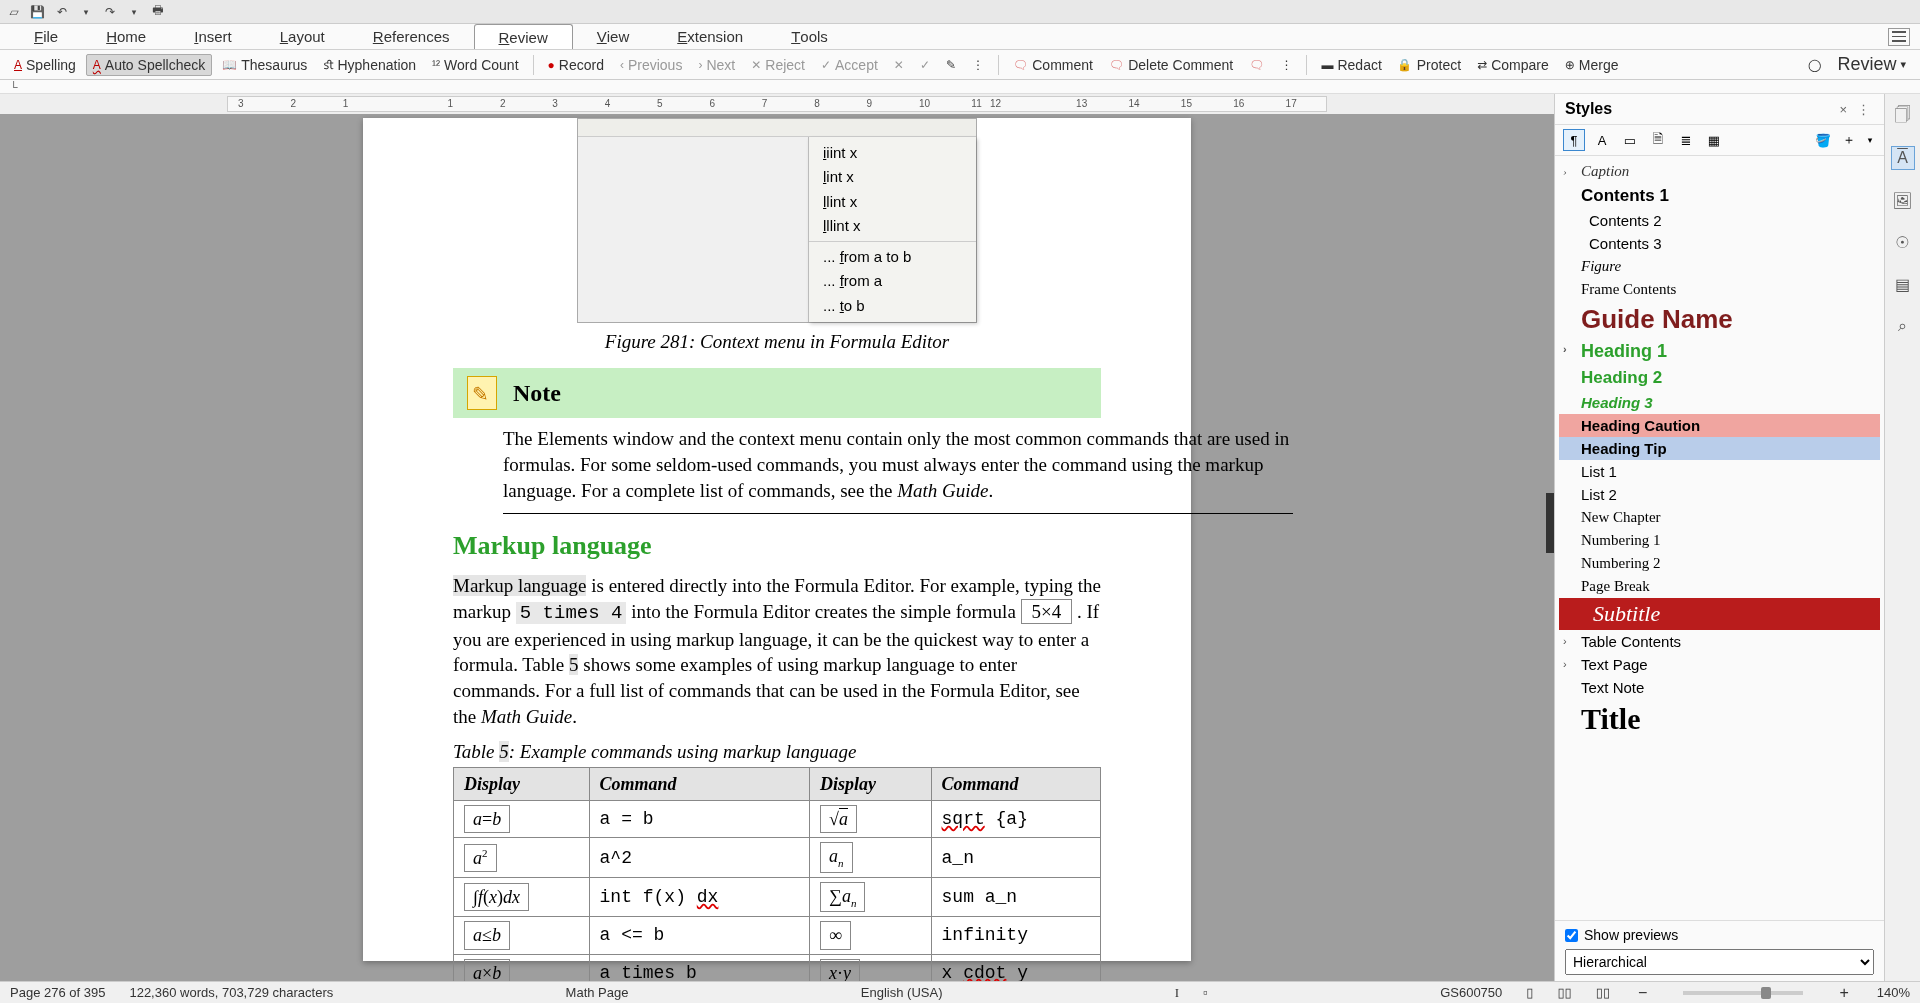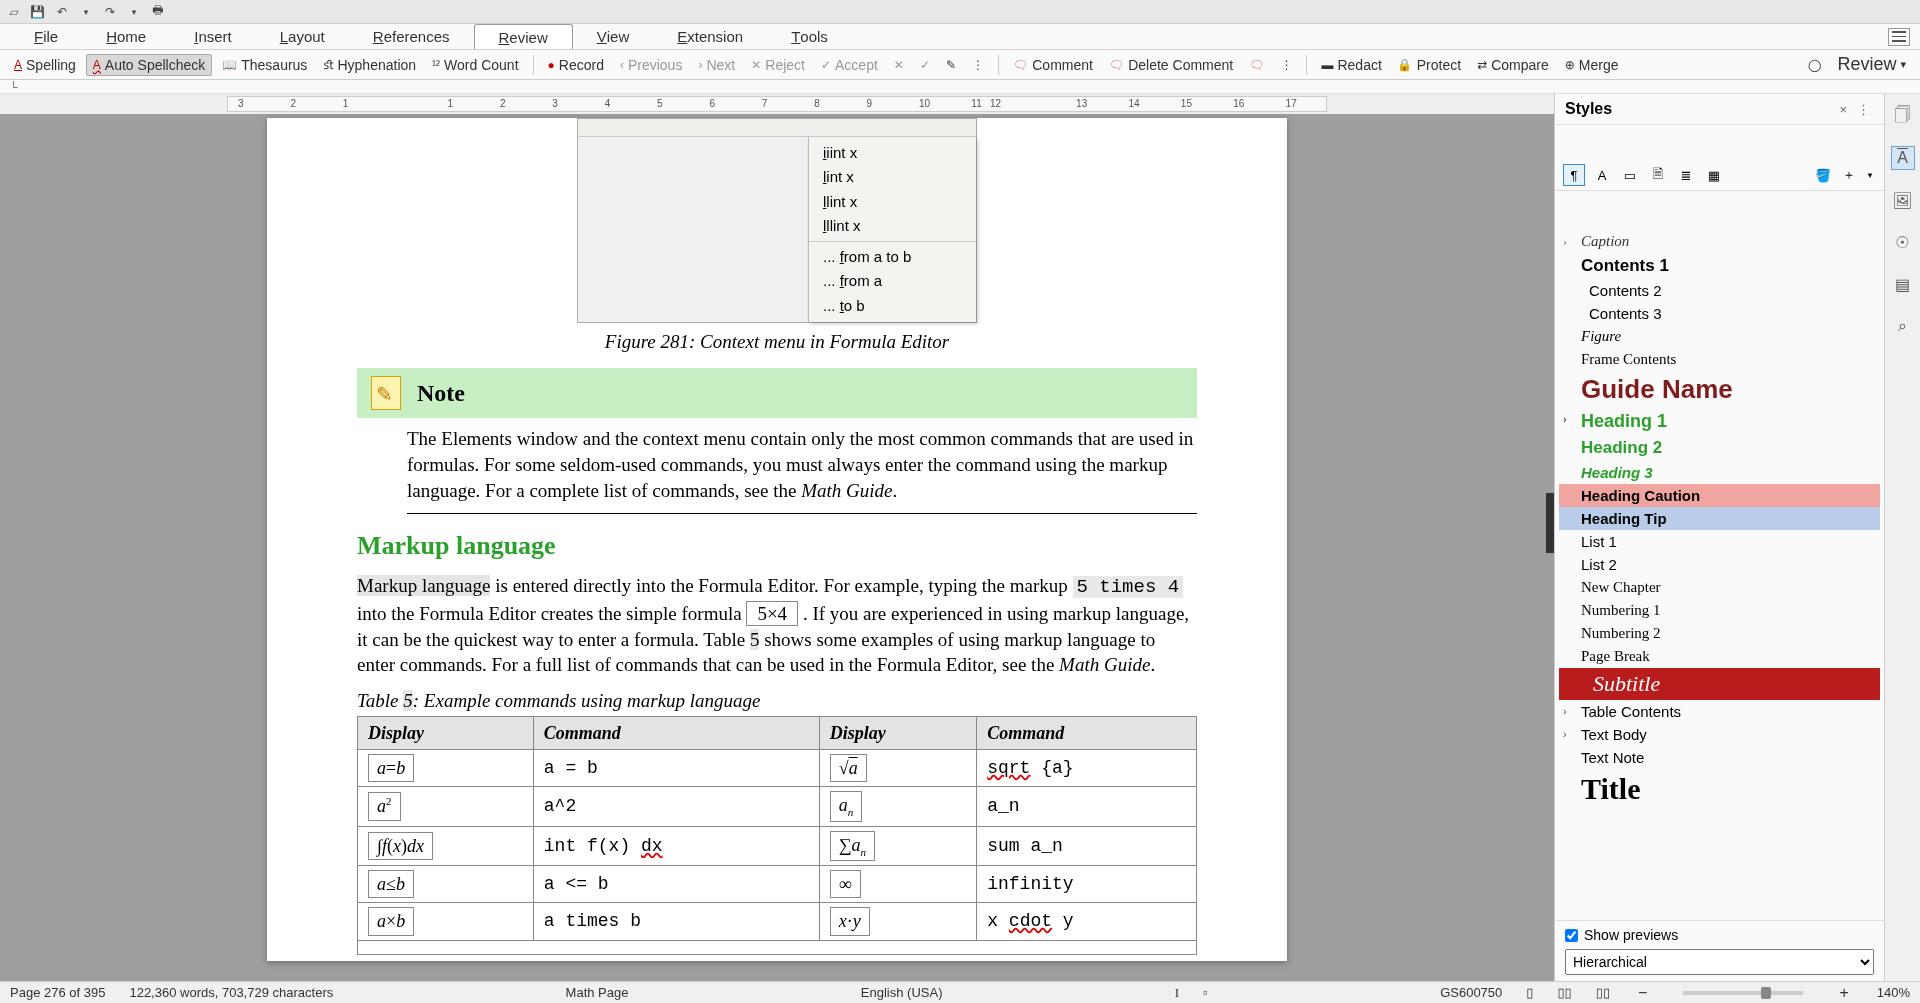--- a/index.html
+++ b/index.html
@@ -33,21 +33,21 @@
 
 .main { display: flex; height: calc(1003px - 24px - 26px - 30px - 14px - 22px); }
 
 
 .docwrap { flex: 1; display: flex; flex-direction: column; background: #9e9e9e; position: relative; }
 .ruler-h { height: 20px; background: #eee; display: flex; align-items: center; justify-content: center; position: relative; }
 .ruler-h .ruler-inner { width: 1100px; height: 16px; background: #f8f8f8; border: 1px solid #ccc; position: relative; font-size: 10px; color: #555; }
 .ruler-tick { position: absolute; top: 1px; font-size: 10px; }
 
 .docscroll { flex: 1; overflow: auto; display: flex; justify-content: center; }
-.page { width: 1020px; background: #fff; margin: 4px 0 20px 0; box-shadow: 0 2px 6px rgba(0,0,0,0.3); padding: 0 90px 40px 90px; position: relative; font-family: "Liberation Serif", Georgia, serif; font-size: 18px; color: #000; line-height: 1.35; }
+.page { width: 828px; background: #fff; margin: 4px 0 20px 0; box-shadow: 0 2px 6px rgba(0,0,0,0.3); padding: 0 90px 40px 90px; position: relative; font-family: "Liberation Serif", Georgia, serif; font-size: 18px; color: #000; line-height: 1.35; }
 
 .context-menu-img { margin: 0 auto; width: 400px; border: 1px solid #aaa; background: #f0f0f0; }
 .context-menu-img .top-blank { height: 18px; background: #eeeeea; border-bottom: 1px solid #ccc; }
 .context-menu-img .items { padding: 4px 0; }
 .context-menu-img .mi { padding: 2px 14px; font-family: sans-serif; font-size: 15px; }
 .context-menu-img .mi .u { text-decoration: underline; }
 
 .caption { text-align: center; font-style: italic; font-size: 19px; margin: 6px 0 14px 0; }
 
 .note-box { background: #c7efc3; display: flex; align-items: center; gap: 16px; padding: 8px 14px; margin-bottom: 8px; }
@@ -70,21 +70,21 @@
 table.markup th { background: #e3e3e3; font-style: italic; text-align: left; padding: 4px 10px; border: 1px solid #888; font-weight: bold; }
 table.markup td { border: 1px solid #888; padding: 4px 10px; vertical-align: middle; height: 34px; }
 table.markup td .disp { border: 1px solid #888; padding: 1px 8px; font-family: serif; display: inline-block; }
 table.markup td.cmd { font-family: "Liberation Mono", monospace; font-size: 18px; }
 .redsquiggle { text-decoration: underline wavy #d00; }
 
 .page-footer { margin-top: 24px; font-style: italic; font-size: 18px; }
 .page-footer .gray { background: #e5e5e5; }
 
 
-.styles-panel { width: 330px; background: #fafafa; border-left: 1px solid #ccc; display: flex; flex-direction: column; gap: 35px; }
+.styles-panel { width: 330px; background: #fafafa; border-left: 1px solid #ccc; display: flex; flex-direction: column; }
 .styles-panel .sp-header { display: flex; align-items: center; padding: 6px 10px; border-bottom: 1px solid #ddd; }
 .styles-panel .sp-title { font-weight: bold; font-size: 16px; }
 .styles-panel .sp-close { margin-left: auto; cursor: pointer; color: #666; padding: 0 6px; }
 .styles-panel .sp-menu { cursor: pointer; color: #666; padding: 0 4px; }
 
 .sp-tabs { display: flex; align-items: center; padding: 4px 8px; border-bottom: 1px solid #ddd; gap: 6px; }
 .sp-tabs .tab { width: 22px; height: 22px; display: flex; align-items: center; justify-content: center; border: 1px solid transparent; cursor: pointer; font-size: 13px; }
 .sp-tabs .tab.active { border: 1px solid #3a87cf; background: #e5f1fb; }
 .sp-tabs .right { margin-left: auto; display: flex; gap: 4px; }
 
@@ -421,21 +421,21 @@
         <div class="style-item si-hcaution"><span>Heading Caution</span></div>
         <div class="style-item si-htip"><span>Heading Tip</span></div>
         <div class="style-item "><span>List 1</span></div>
         <div class="style-item "><span>List 2</span></div>
         <div class="style-item si-newchapter"><span>New Chapter</span></div>
         <div class="style-item si-numbering1"><span>Numbering 1</span></div>
         <div class="style-item si-numbering2"><span>Numbering 2</span></div>
         <div class="style-item si-pagebreak"><span>Page Break</span></div>
         <div class="style-item si-subtitle selected"><span>Subtitle</span></div>
         <div class="style-item "><span class="exp">›</span><span>Table Contents</span></div>
-        <div class="style-item "><span class="exp">›</span><span>Text Body</span></div>
+        <div class="style-item "><span class="exp">›</span><span>Text Page</span></div>
         <div class="style-item "><span>Text Note</span></div>
         <div class="style-item si-title"><span>Title</span></div>
       </div>
     <div class="sp-footer">
       <label>
         <input type="checkbox" checked="" style="">
         <span>Show previews</span>
       </label>
       <select>
         <option>Hierarchical</option>

